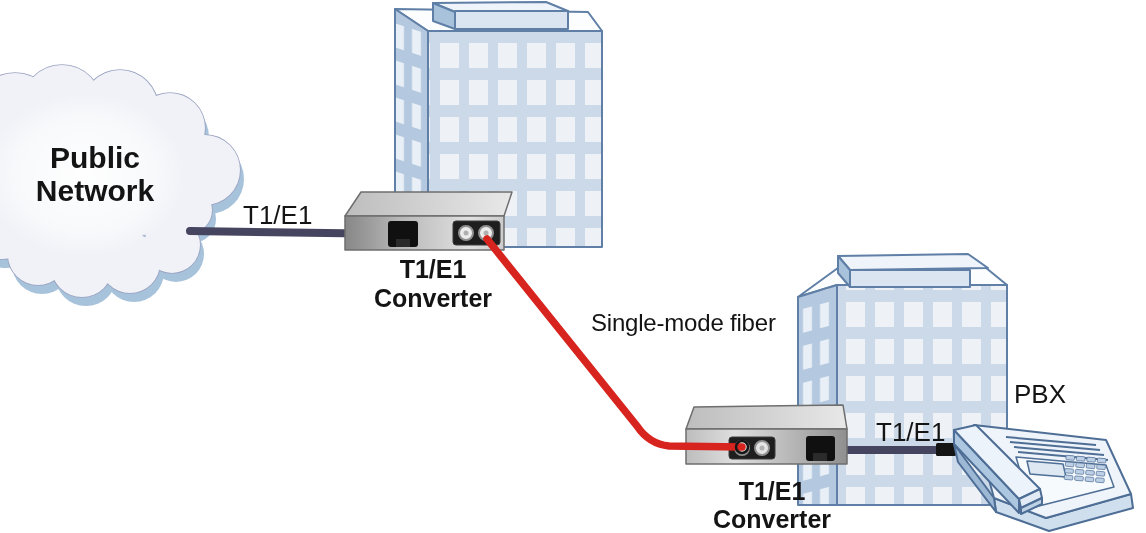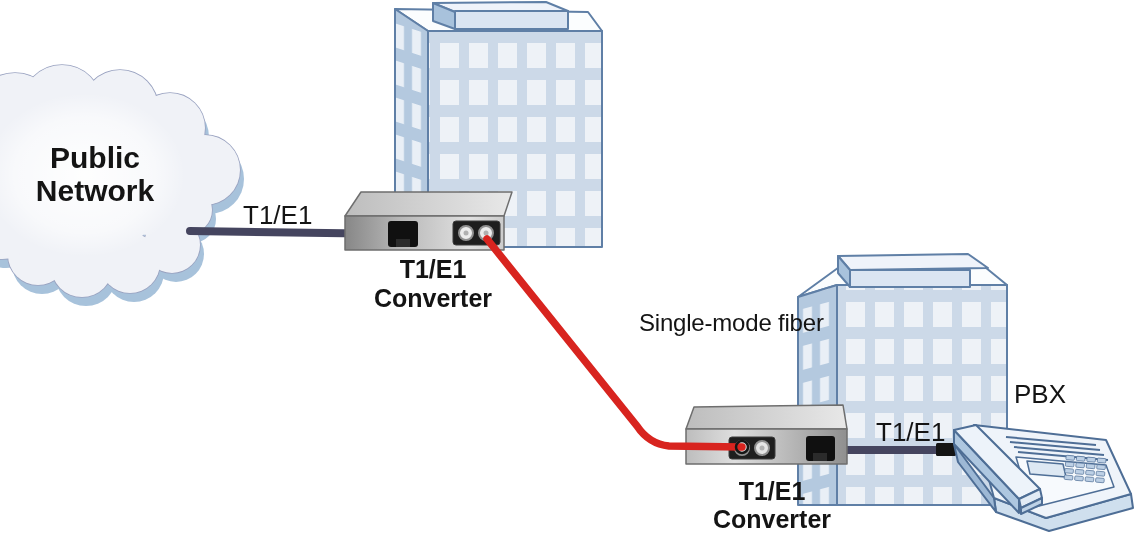--- a/index.html
+++ b/index.html
@@ -199,21 +199,21 @@
 
 <div class="lbl bold center wrap" style="left:5px;top:141px;width:180px;font-size:30px;line-height:33px;">Public Network</div>
 
 <div class="lbl" style="left:243px;top:200px;font-size:26px;">T1/E1</div>
 
 <div class="lbl bold center" style="left:355px;top:255px;width:156px;font-size:25px;line-height:29px;">
   <div>T1/E1</div>
   <div>Converter</div>
 </div>
 
-<div class="lbl" style="left:591px;top:309px;font-size:24px;letter-spacing:-0.2px;margin-left:48px;">Single-mode fiber</div>
+<div class="lbl" style="left:591px;top:309px;font-size:24px;letter-spacing:-0.2px;">Single-mode fiber</div>
 
 <div class="lbl" style="left:876px;top:417px;font-size:26px;">T1/E1</div>
 
 <div class="lbl bold center" style="left:694px;top:477px;width:156px;font-size:25px;line-height:28px;">
   <div>T1/E1</div>
   <div>Converter</div>
 </div>
 
 <div class="lbl" style="left:1014px;top:379px;font-size:26px;">PBX</div>
 </div>

